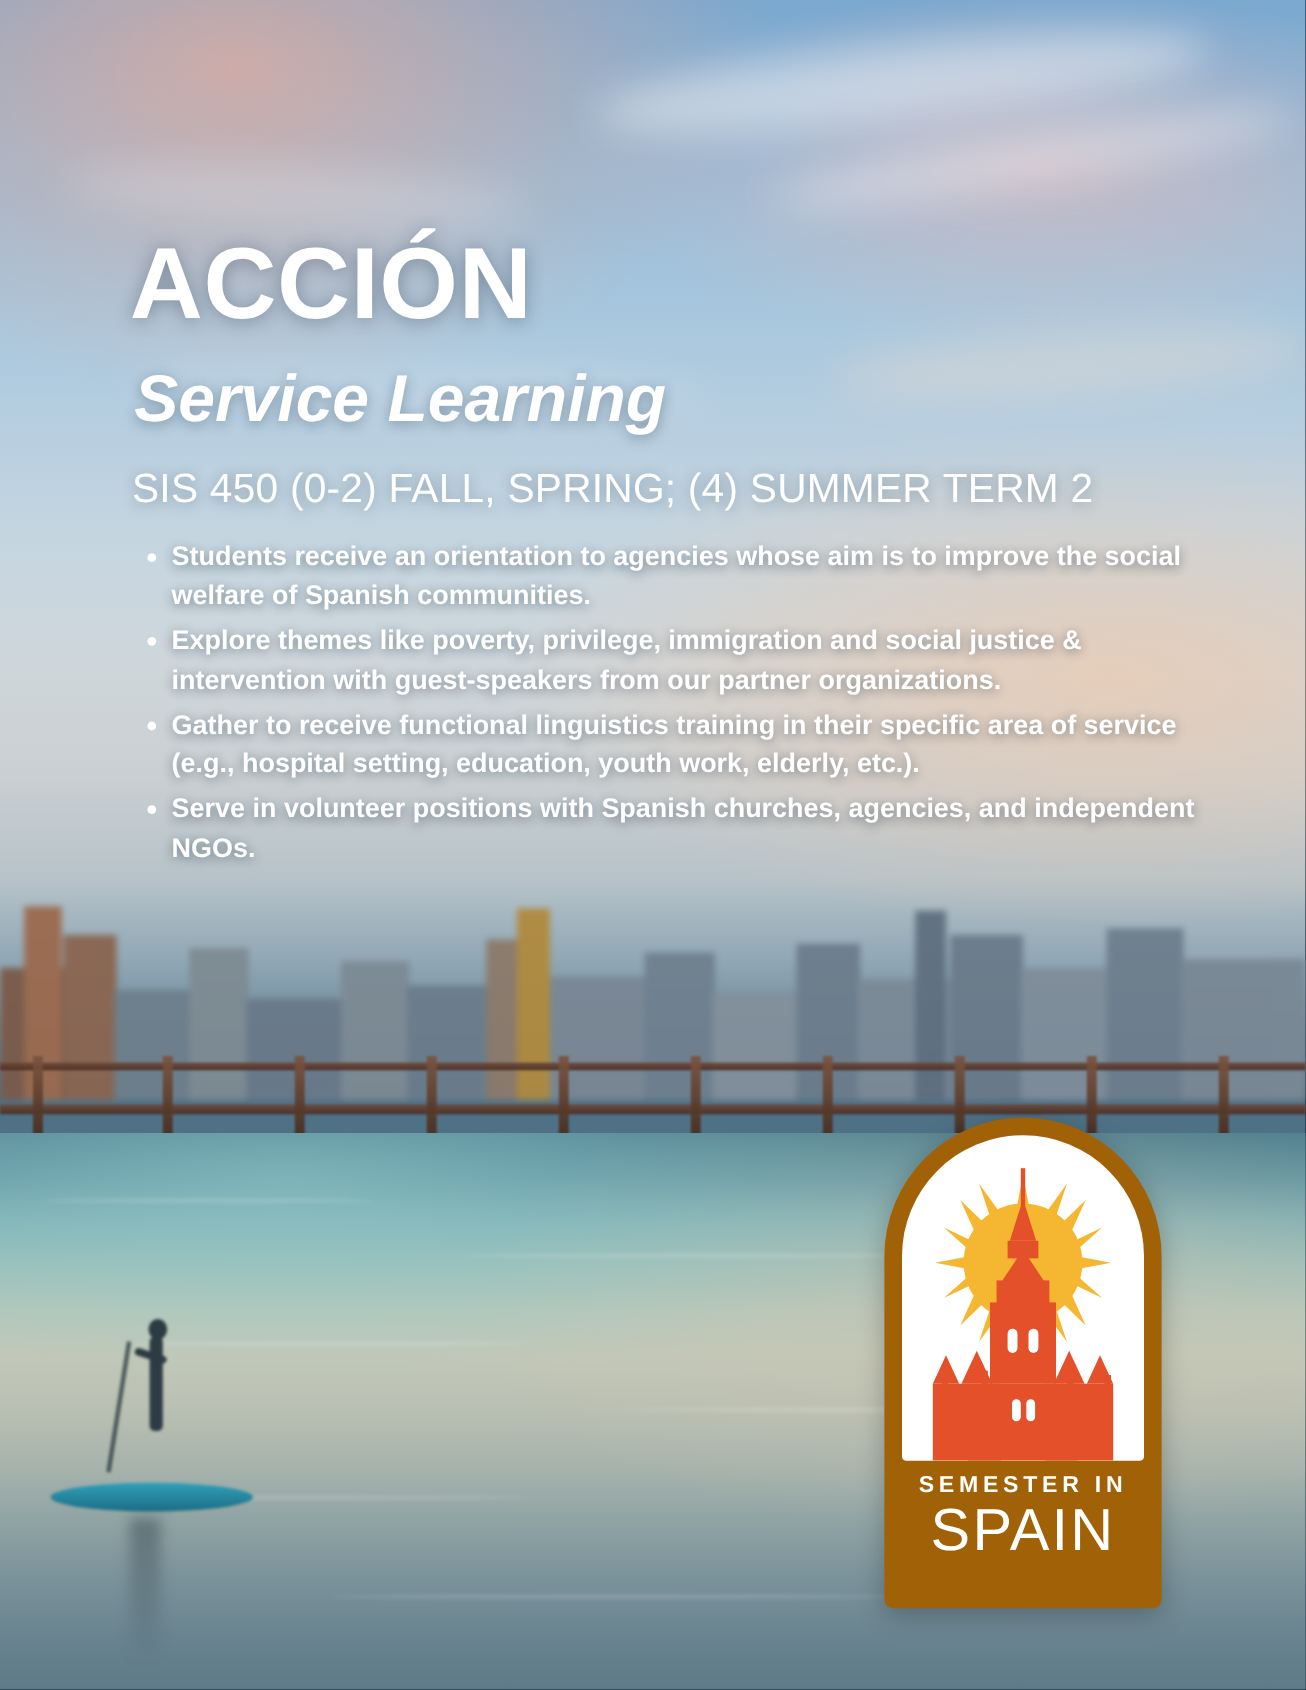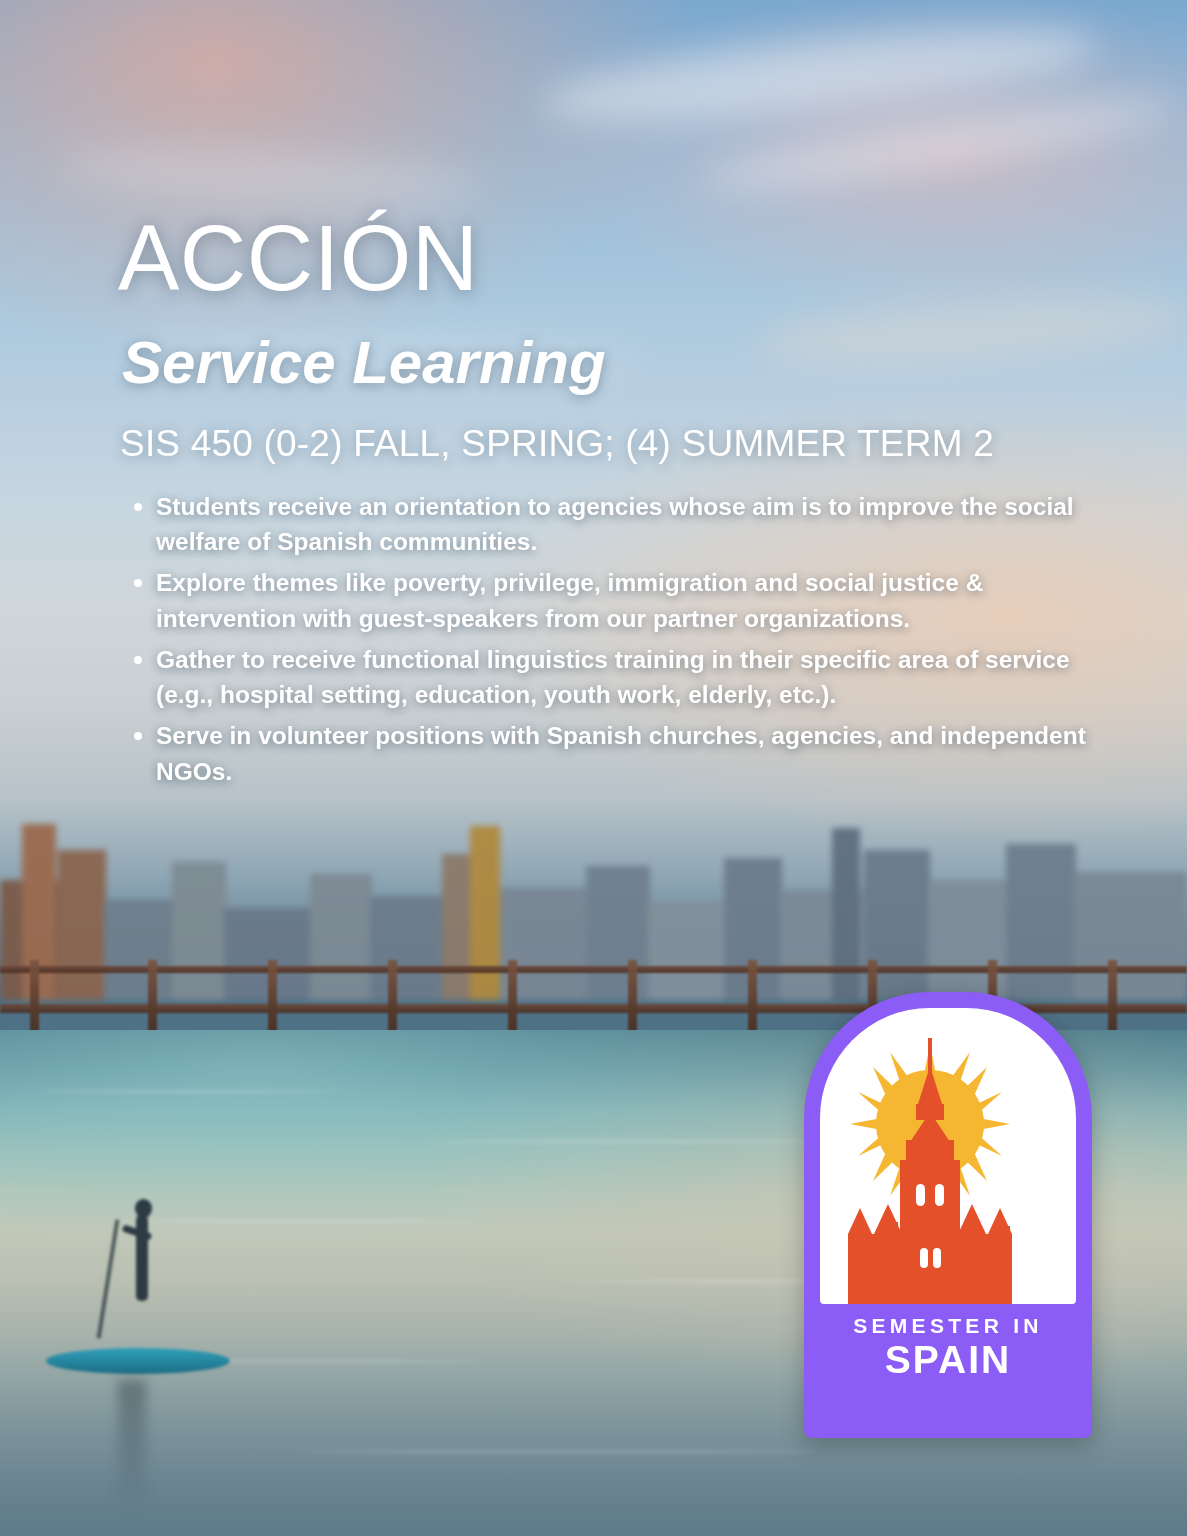--- a/index.html
+++ b/index.html
@@ -146,21 +146,21 @@
   
   .content {
     position: absolute;
     left: 0; top: 0; right: 0;
     padding: 212px 86px 0 118px;
     box-sizing: border-box;
   }
   .title {
     font-size: 92px;
     line-height: 1.02;
-    font-weight: 400;
+    font-weight: 700;
     letter-spacing: 0.5px;
     text-shadow: 0 2px 16px rgba(20,40,60,0.35);
     margin: 0;
   }
   .subtitle {
     font-size: 60px;
     font-style: italic;
     font-weight: 700;
     margin: 22px 0 0 4px;
     text-shadow: 0 2px 12px rgba(20,40,60,0.35);
@@ -195,24 +195,24 @@
     width: 8px;
     height: 8px;
     border-radius: 50%;
     background: #ffffff;
   }
 
   
   .logo {
     position: absolute;
     left: 804px;
-    top: 992px;
-    width: 288px;
+    top: 1016px;
+    width: 252px;
     height: 446px;
-    background: #8b5cf6;
+    background: #a16207;
     border-radius: 126px 126px 8px 8px;
     overflow: hidden;
     box-shadow: 0 6px 24px rgba(0,0,0,0.25);
   }
   .logo-inner {
     position: absolute;
     left: 16px; right: 16px;
     top: 16px;
     height: 296px;
     background: #ffffff;
@@ -226,23 +226,23 @@
     top: 322px;
     text-align: center;
     color: #ffffff;
   }
   .logo-text .line1 {
     font-size: 21px;
     letter-spacing: 4.3px;
     font-weight: 600;
   }
   .logo-text .line2 {
-    font-size: 39px;
+    font-size: 54px;
     letter-spacing: 2px;
-    font-weight: bold;
+    font-weight: normal;
     line-height: 1.02;
     margin-top: 2px;
   }
 </style>
 </head>
 <body>
 
 <div id="page">
 
   <div class="bg">

